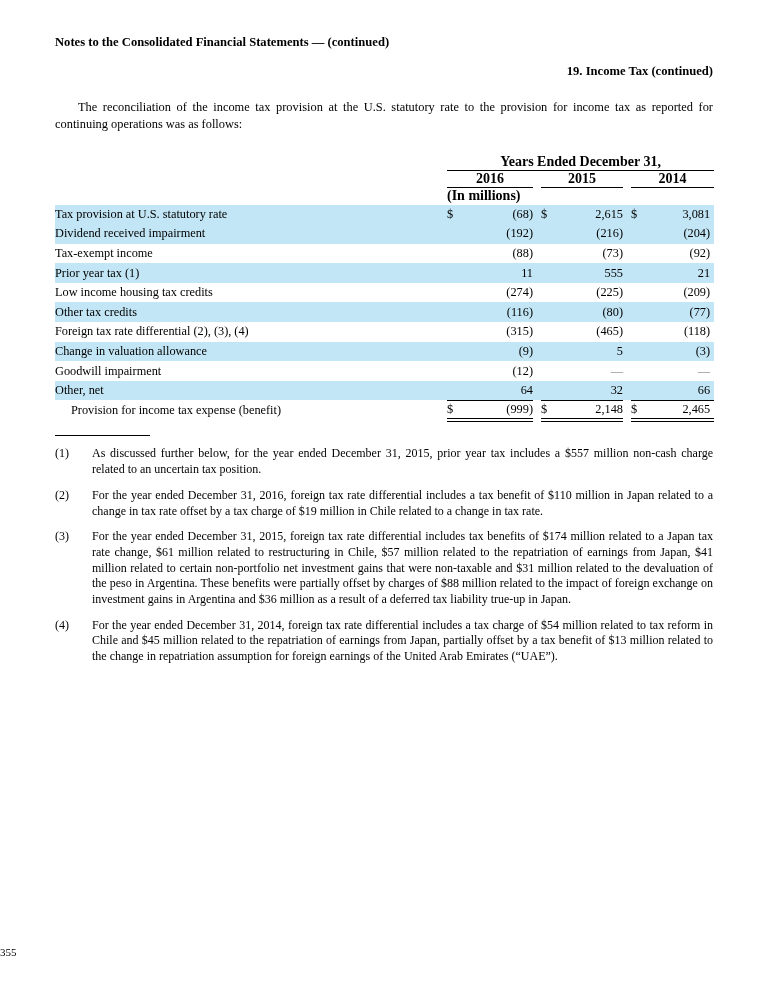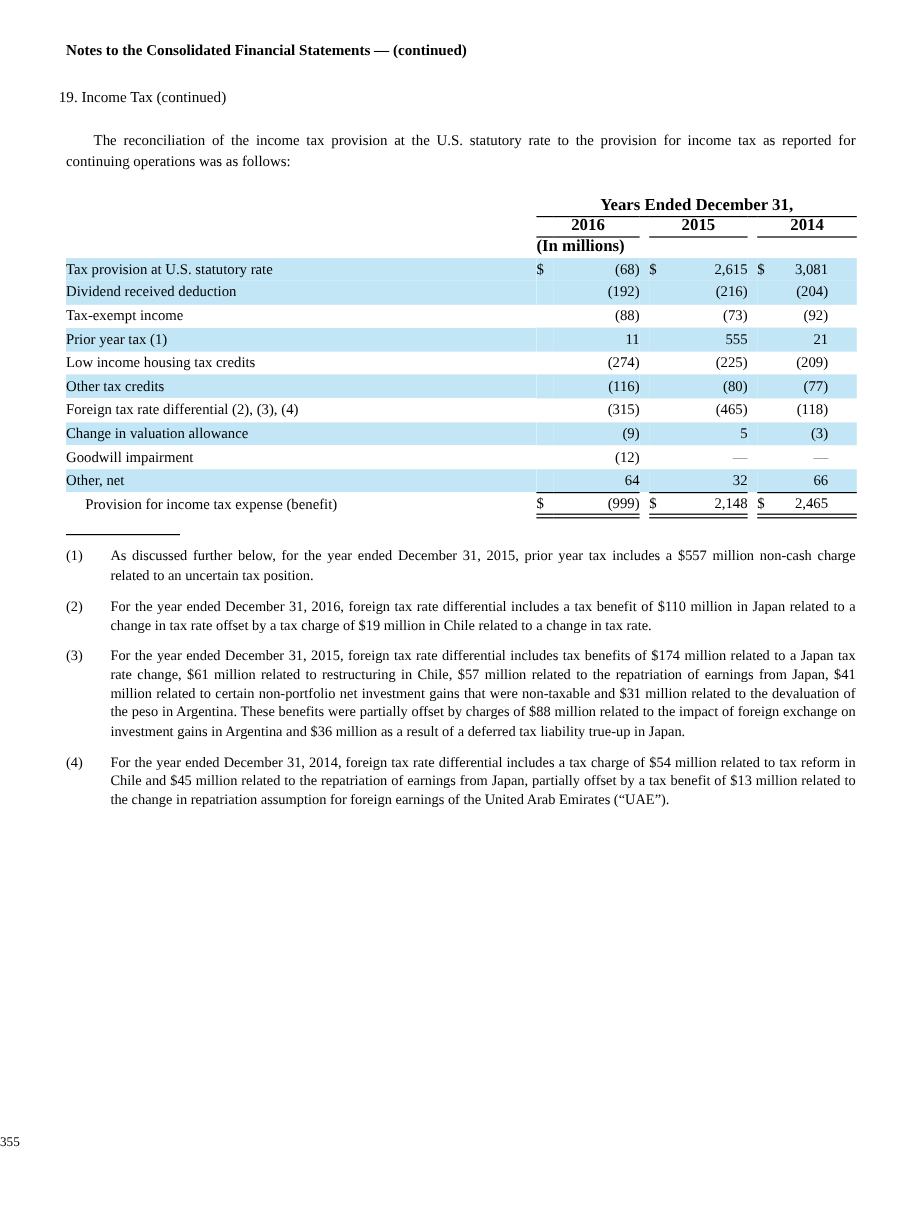--- a/index.html
+++ b/index.html
@@ -7,39 +7,39 @@
   body { font-family:"Liberation Serif", serif; color:#000; }
   .page {
     position:relative;
     width:768px; height:1004px;
     background:#fff;
     padding:22px 55px 0 55px;
     overflow:hidden;
   }
   .doc-title { text-align:center; font-weight:bold; font-size:12.6px; }
   .doc-subtitle { font-weight:bold; font-size:12.6px; margin-top:13px; }
-  .section-heading { font-weight:normal; font-size:12.6px; margin-top:24px; margin-left:-6px; }
+  .section-heading { font-weight:bold; font-size:12.6px; margin-top:14px; margin-left:-6px;text-align:right; }
   .intro { margin-top:20px; font-size:12.4px; line-height:16.5px; text-align:justify; text-indent:23px; }
 
   table.tax-table {
     border-collapse:collapse; table-layout:fixed;
     width:659px; margin-top:22px;
     font-size:12.3px;
   }
   .tax-table td { padding:0; vertical-align:middle; }
   .tax-table thead td { font-weight:bold; font-size:14px; }
   .hdr-span { text-align:center; border-bottom:1px solid #000; height:15px; vertical-align:bottom; padding-bottom:1px; }
   .year-hdr { text-align:center; border-bottom:1px solid #000; height:17px; }
   .units-hdr { text-align:left; height:17px; }
   tbody.rows td { height:19.6px; }
   tr.hl td { background:#c2e6f5; }
   .lbl { padding-left:2px; overflow:hidden; white-space:nowrap; }
   .sign { text-align:left; padding-left:3px; }
   .val { text-align:right; padding-right:3px; }
-  .val.last { padding-right:24px; }
+  .val.last { padding-right:4px; }
   .val.dash { color:#8a8a8a; }
   tr.total td { height:20px; }
   tr.total .lbl { padding-left:16px; }
   tr.total .sign, tr.total .val {
     border-top:1px solid #000;
     border-bottom:4px double #000;
   }
   .fn-divider { margin-top:13px; width:95px; border-top:1px solid #000; }
   .footnote { display:flex; margin-top:10px; font-size:12px; }
   .fn-marker { width:37px; flex:none; }
@@ -91,21 +91,21 @@
           <td class="sign">$</td>
           <td class="val">(68)</td>
           <td class="gapcell"></td>
           <td class="sign">$</td>
           <td class="val">2,615</td>
           <td class="gapcell"></td>
           <td class="sign">$</td>
           <td class="val last">3,081</td>
         </tr>
         <tr class="hl">
-          <td class="lbl">Dividend received deduction</td>
+          <td class="lbl">Dividend received impairment</td>
           <td class="sign"></td>
           <td class="val">(192)</td>
           <td class="gapcell"></td>
           <td class="sign"></td>
           <td class="val">(216)</td>
           <td class="gapcell"></td>
           <td class="sign"></td>
           <td class="val last">(204)</td>
         </tr>
         <tr>

